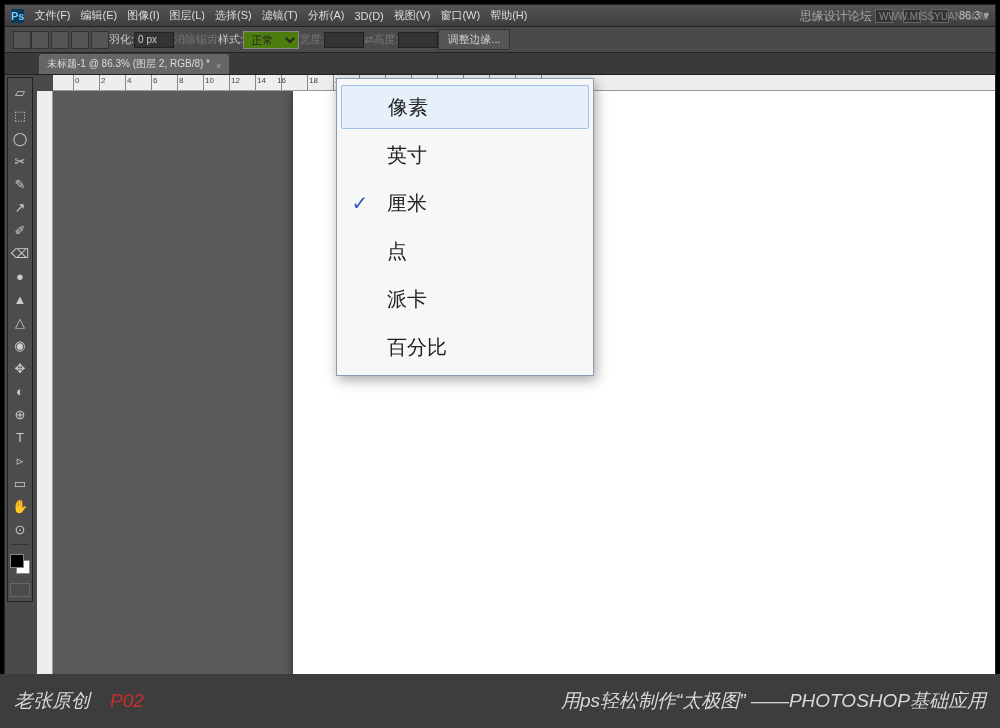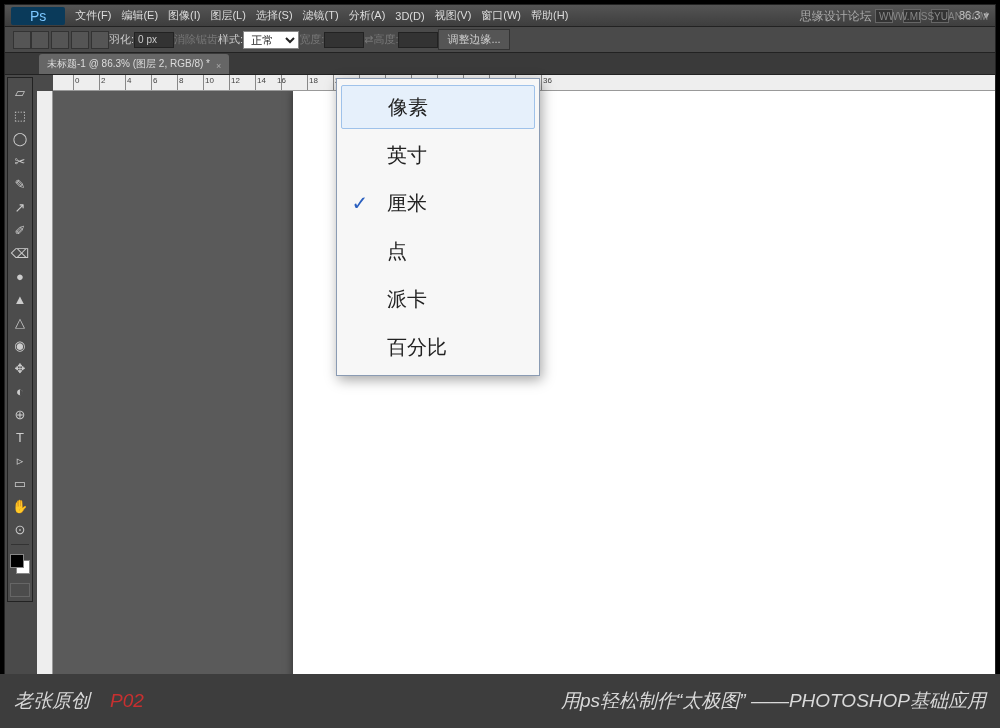--- a/index.html
+++ b/index.html
@@ -1,52 +1,52 @@
 <!DOCTYPE html>
 <html><head>
 <meta charset="utf-8">
 <style>
 *{margin:0;padding:0;box-sizing:border-box;font-family:"Microsoft YaHei",SimSun,sans-serif}
 body{width:1000px;height:728px;overflow:hidden;position:relative;background:#000}
 .frame{position:absolute;left:4px;top:4px;right:4px;bottom:38px;background:#444;border:1px solid #222}
 .watermark{position:absolute;top:8px;right:12px;color:#aaa;font-size:12px;z-index:100}
 .watermark .sub{color:#888;font-size:10px;margin-left:4px}
 .menubar{height:22px;background:linear-gradient(#545454,#3e3e3e);display:flex;align-items:center;padding:0 6px;color:#ddd;font-size:11px;gap:10px;border-bottom:1px solid #222}
-.menubar .ps{background:#0a3a5a;color:#7cc7ff;font-weight:normal;padding:1px 19px;border-radius:2px;font-size:14px}
+.menubar .ps{background:#0a3a5a;color:#7cc7ff;font-weight:bold;padding:1px 0;border-radius:2px;font-size:11px}
 .menubar .mitem{cursor:default}
 .menubar .spacer{flex:1}
 .menubar .ricon{width:18px;height:14px;border:1px solid #666;background:#333;display:inline-block}
 .menubar .zoom{color:#ccc}
 .opts{height:26px;background:#4a4a4a;border-bottom:1px solid #222;display:flex;align-items:center;padding:0 8px;color:#ccc;font-size:11px}
 .opts .tbtn{width:18px;height:18px;border:1px solid #333;background:#555}
 .opts .grp{display:flex;gap:2px}
 .opts .lbl{color:#ccc}
 .opts .inp{width:40px;height:16px;background:#333;border:1px solid #222;color:#ccc;font-size:10px;padding:0 3px}
-.opts .sel{width:56px;height:18px;background:#ffffff;border:1px solid #888;color:#222;font-size:11px;padding:0 3px}
+.opts .sel{width:56px;height:18px;background:#4d7c0f;border:1px solid #888;color:#222;font-size:11px;padding:0 3px}
 .opts .dim{color:#777}
 .opts .btn{padding:2px 8px;background:#555;border:1px solid #333;color:#ccc}
 .tabbar{height:22px;background:#3a3a3a;border-bottom:1px solid #222;display:flex;align-items:flex-end;padding-left:34px}
 .tabbar .tab{background:#666;color:#ddd;font-size:10px;padding:3px 8px;border-radius:3px 3px 0 0;display:flex;align-items:flex-end;gap:6px}
 .tabbar .tab .x{color:#aaa;font-size:9px}
 .workarea{position:absolute;left:0;right:0;top:70px;bottom:0;background:#4a4a4a}
 .tools{position:absolute;left:2px;top:2px;width:26px;background:#4c4c4c;border:1px solid #222;display:flex;flex-direction:column;align-items:center;padding:4px 0;gap:3px}
 .tools .t{width:20px;height:20px;display:flex;align-items:center;justify-content:center;color:#ccc;font-size:13px;cursor:default}
 .tools .sep{width:18px;height:1px;background:#333;margin:2px 0}
 .tools .sw{width:20px;height:20px;position:relative;margin-top:4px}
 .tools .sw .fg{position:absolute;width:14px;height:14px;background:#000;border:1px solid #888;left:0;top:0}
 .tools .sw .bg{position:absolute;width:14px;height:14px;background:#fff;border:1px solid #888;right:0;bottom:0}
 .tools .qm{width:20px;height:14px;border:1px solid #666;margin-top:6px}
 .canvaswrap{position:absolute;left:32px;top:0;right:0;bottom:0}
 .hruler{position:absolute;left:16px;right:0;top:0;height:16px;background:#eee;border-bottom:1px solid #999;overflow:hidden}
 .vruler{position:absolute;left:0;top:16px;bottom:0;width:16px;background:#eee;border-right:1px solid #999}
 .hruler .tick{position:absolute;top:0;width:1px;height:16px;background:#888}
 .hruler .num{position:absolute;top:1px;font-size:8px;color:#444}
 .canvasbg{position:absolute;left:16px;top:16px;right:0;bottom:0;background:#5a5a5a;overflow:hidden}
 .canvas{position:absolute;left:240px;top:0;width:710px;height:700px;background:#fff;box-shadow:0 0 8px rgba(0,0,0,.5)}
-.popup{position:absolute;left:336px;top:78px;width:204px;background:#f7f7f7;border:1px solid #8a9bb3;box-shadow:2px 4px 12px rgba(0,0,0,.35);z-index:50;padding:4px 0}
+.popup{position:absolute;left:336px;top:78px;width:258px;background:#f7f7f7;border:1px solid #8a9bb3;box-shadow:2px 4px 12px rgba(0,0,0,.35);z-index:50;padding:4px 0}
 .popup .row{display:flex;align-items:center;height:48px;padding:0 8px;font-size:20px;color:#222}
 .popup .row .chk{width:30px;text-align:center;color:#2a5fbf;font-size:20px}
 .popup .row .txt{padding-left:12px}
 .popup .row.hov{background:#e6f0fb;border:1px solid #9fc2ea;margin:2px 4px;border-radius:2px;height:44px}
 .popup .row.hov .chk{width:26px}
 .footer{position:absolute;left:0;right:0;bottom:0;height:54px;background:#3d3d3d;display:flex;align-items:center;padding:0 14px;color:#ccc;font-family:KaiTi,SimSun,serif;font-size:19px}
 .footer .author{color:#d9d9d9;font-style:italic}
 .footer .pg{color:#c73030;margin-left:20px;font-style:italic}
 .footer .spacer{flex:1}
 .footer .title{color:#d9d9d9;font-style:italic}

